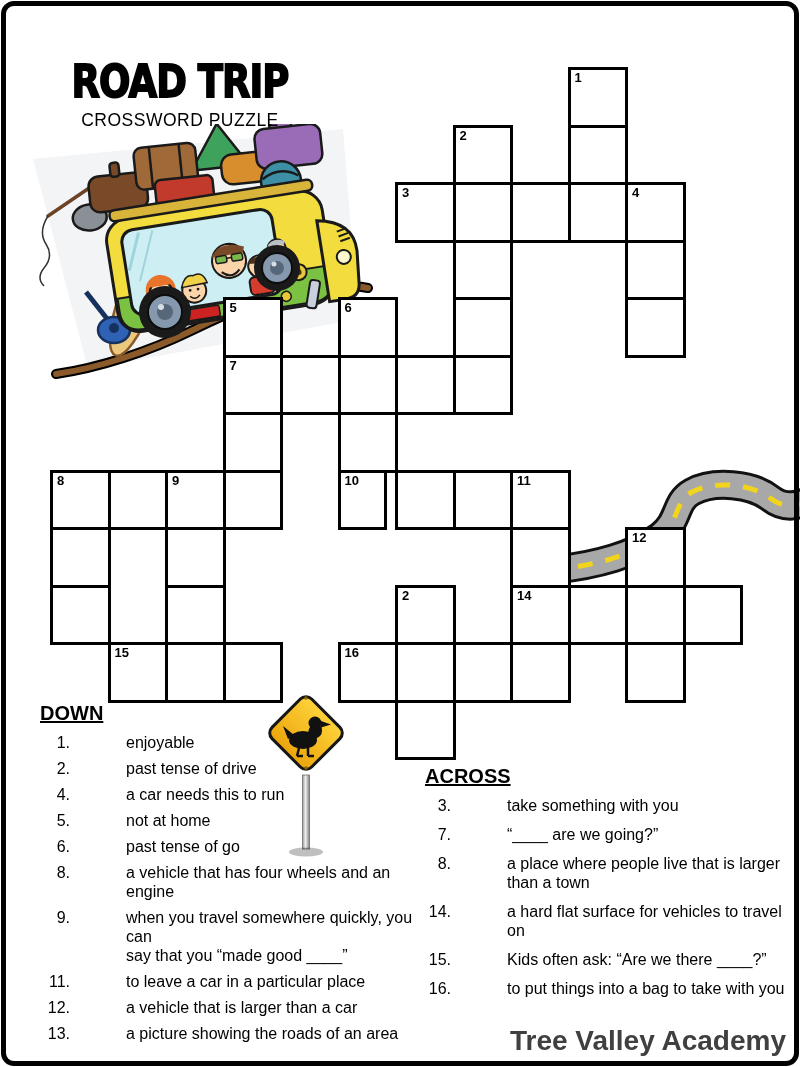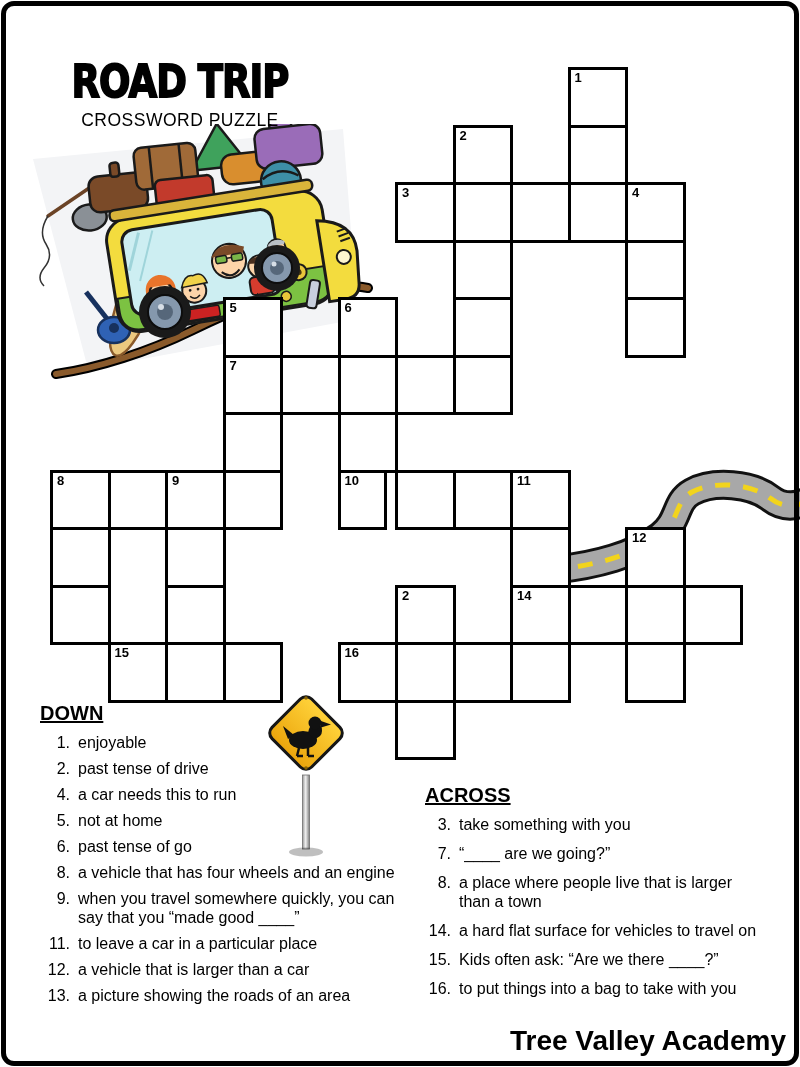--- a/index.html
+++ b/index.html
@@ -20,23 +20,23 @@
   
   .grid{position:absolute;left:50px;top:67px;z-index:2;}
   .cell{position:absolute;background:#fff;border:3px solid #000;box-sizing:border-box;}
   .cellnum{position:absolute;top:1px;left:4px;font-size:13px;font-weight:bold;line-height:13px;}
 
   
   .clues{position:absolute;z-index:3;font-size:16px;line-height:19px;}
   .clues h2{font-size:20px;line-height:20px;margin:0 0 10px 0;font-weight:bold;text-decoration:underline;}
   .clue{display:flex;margin-bottom:7px;}
   .clue .n{flex:none;width:30px;text-align:right;margin-right:8px;}
-  .clue .t{white-space:pre-line;}
+  .clue .t{white-space:pre-line;margin-left:48px;}
   #down-section{left:40px;top:703px;width:390px;}
-  #across-section{left:425px;top:785px;width:372px;}
+  #across-section{left:425px;top:766px;width:372px;}
   #across-section .clue{margin-bottom:10px;}
   #across-section .clue .n{width:26px;}
 
   .brand{position:absolute;right:14px;top:1025px;font-size:28px;font-weight:bold;z-index:3;white-space:nowrap;}
 </style>
 </head>
 <body>
 
 <div class="frame"></div>
 
@@ -348,13 +348,13 @@
         <span class="n">15.</span>
         <span class="t">Kids often ask: “Are we there ____?”</span>
       </div>
       <div class="clue">
         <span class="n">16.</span>
         <span class="t">to put things into a bag to take with you</span>
       </div>
     </div>
 </div>
 
-<div class="brand" style="color: #000000;">Tree Valley Academy</div>
+<div class="brand" style="color: #404040;">Tree Valley Academy</div>
 
 </body></html>

